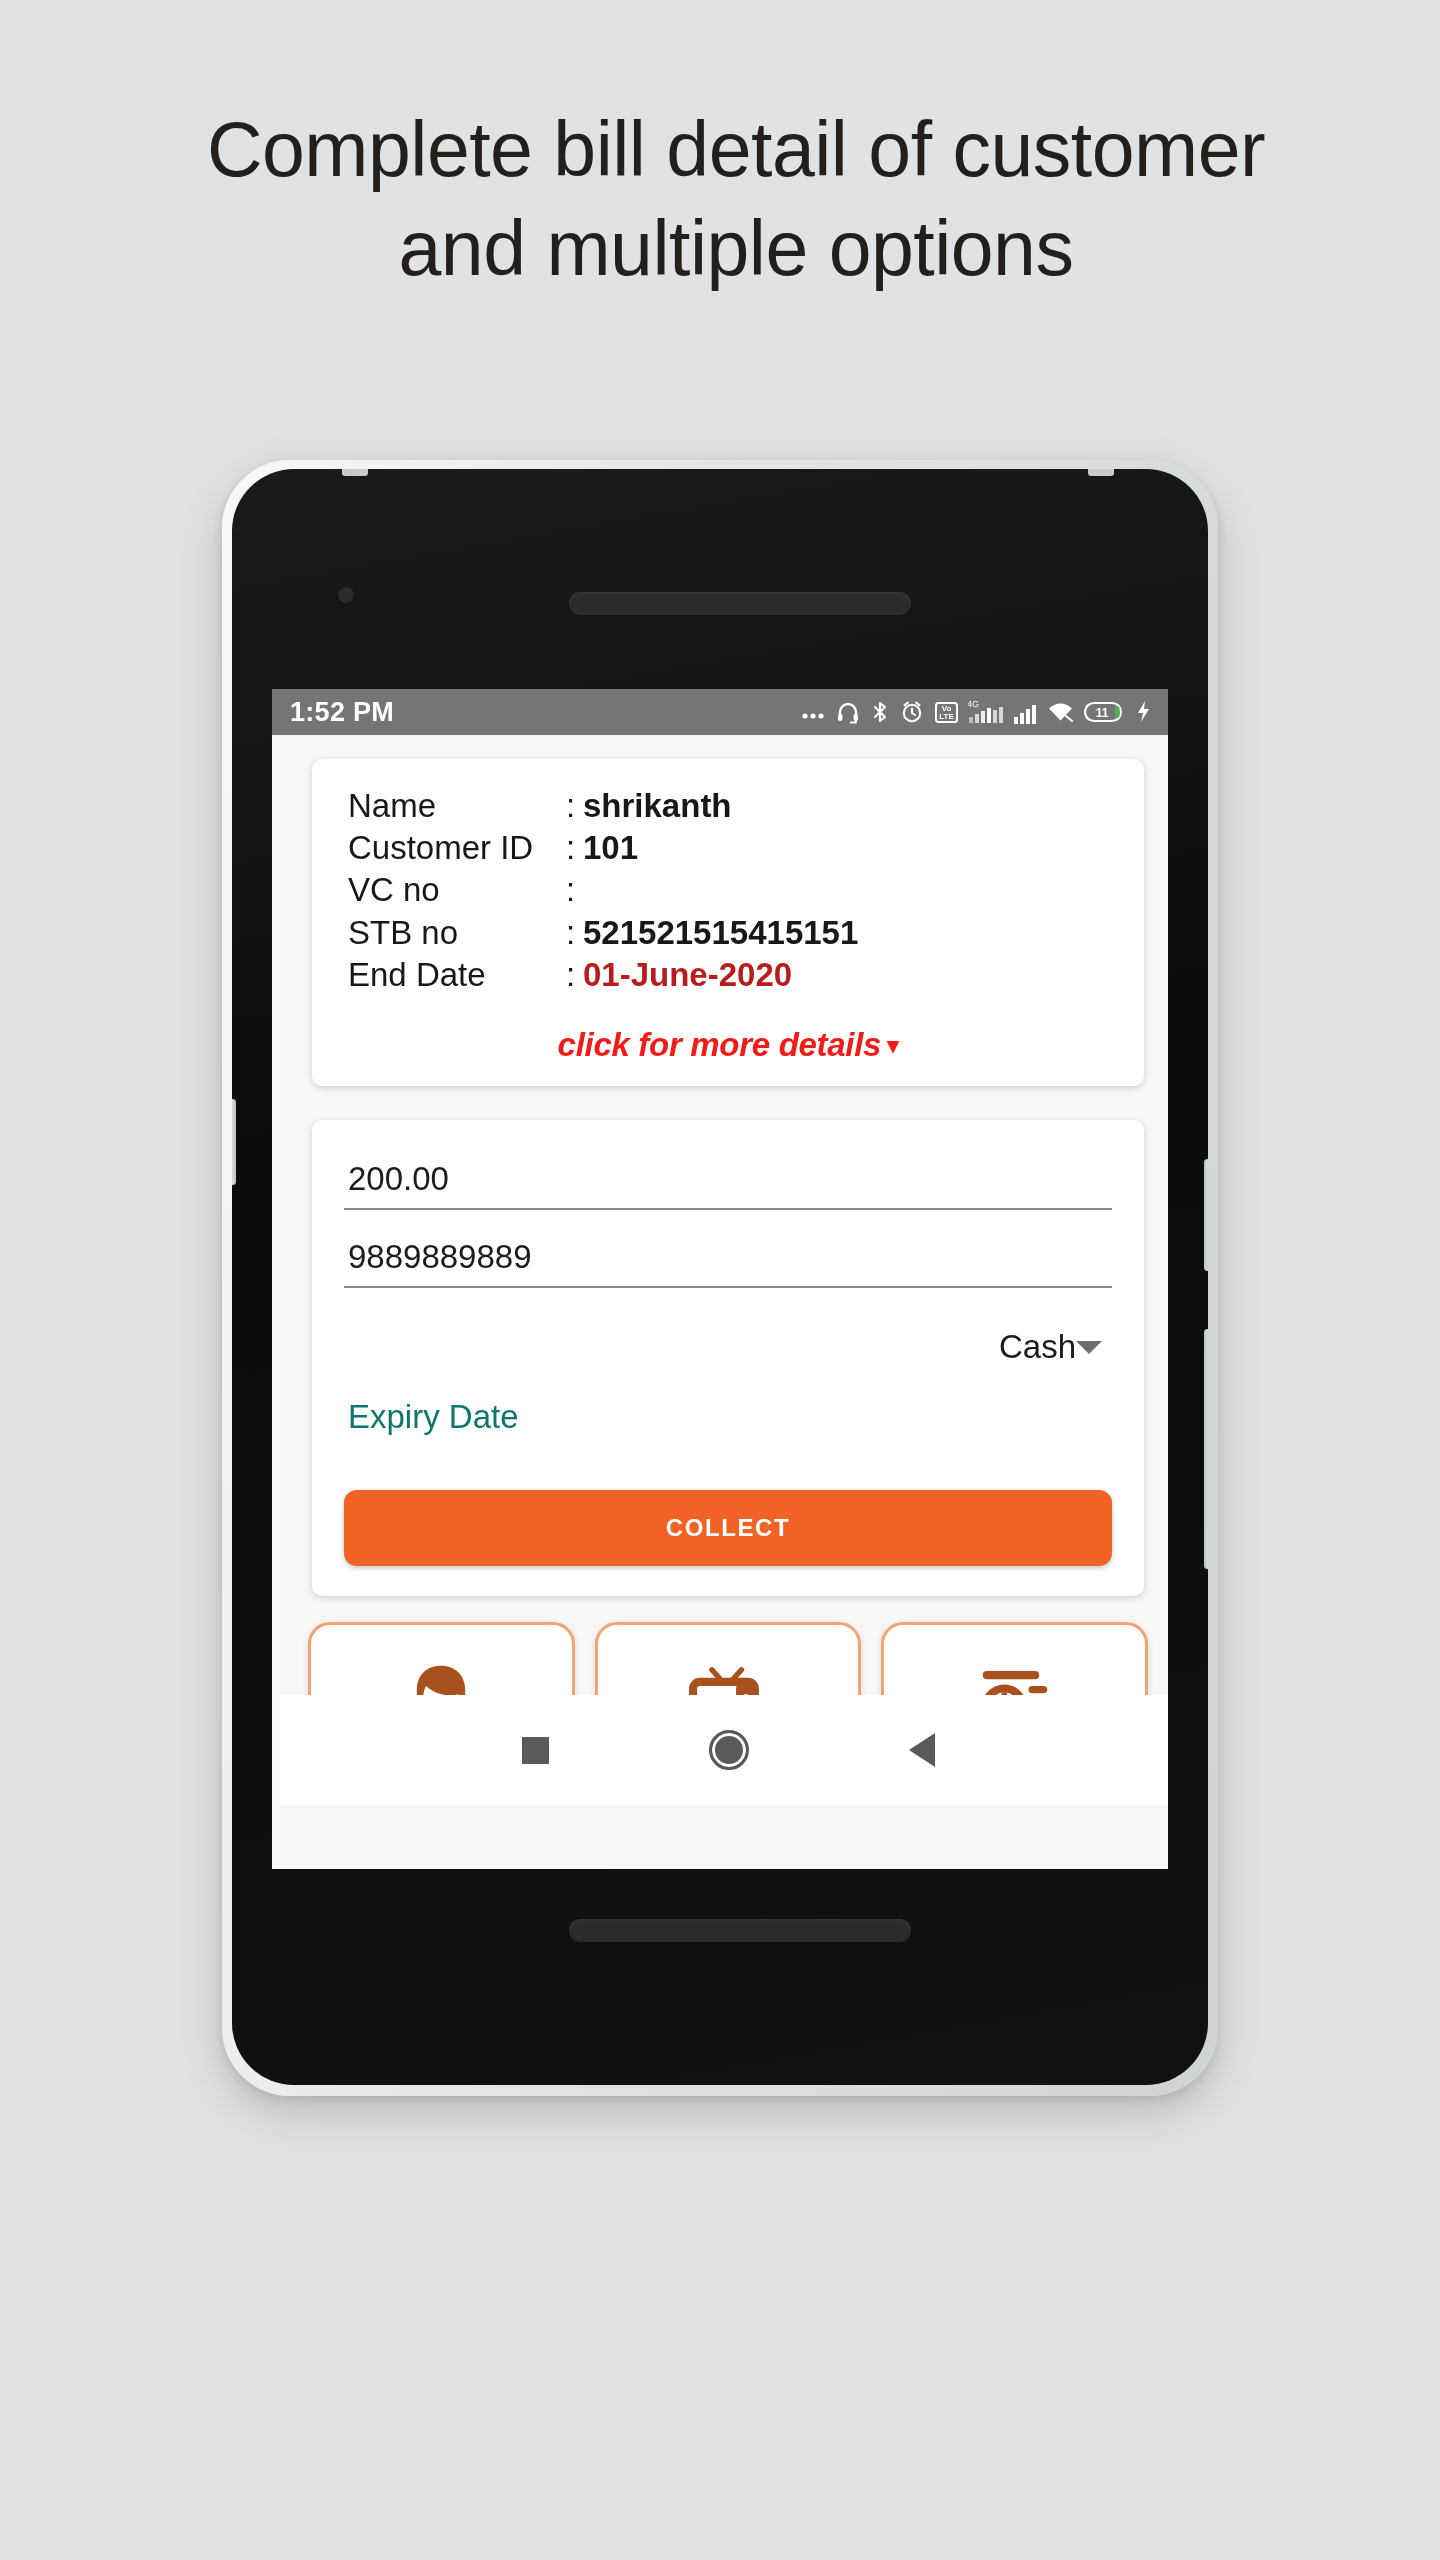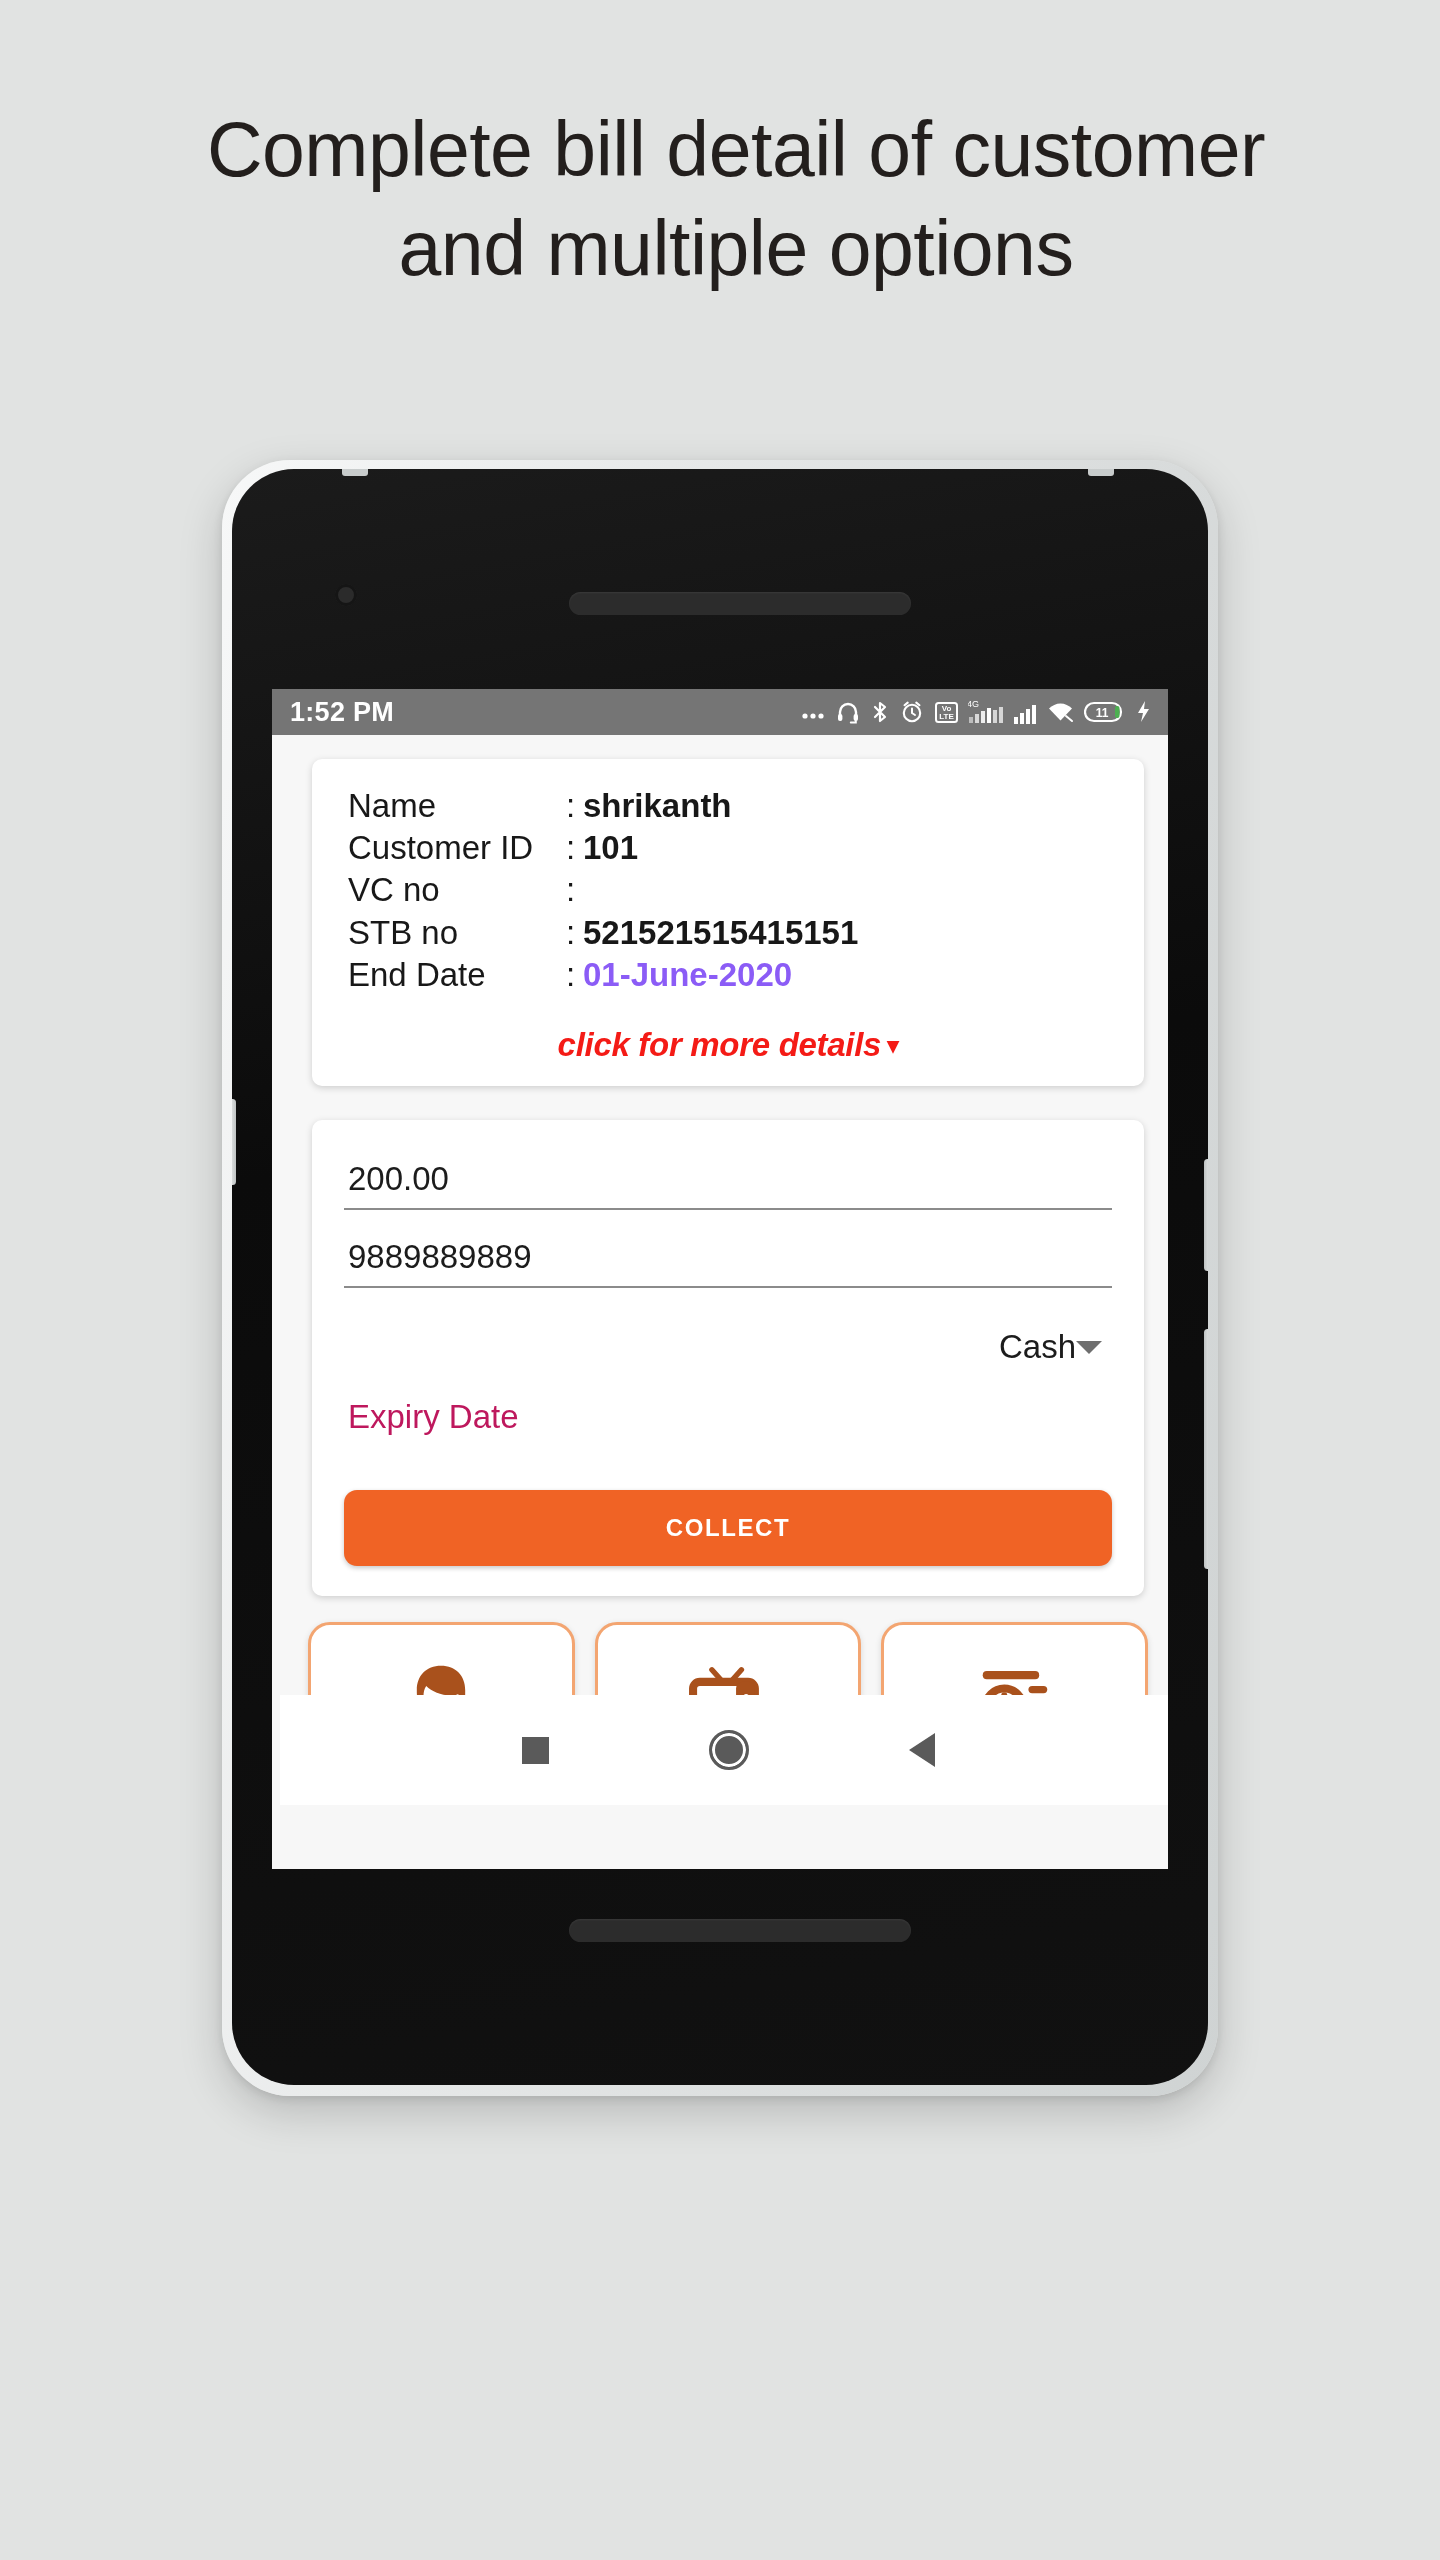--- a/index.html
+++ b/index.html
@@ -178,21 +178,21 @@
     color: #181818;
     white-space: nowrap;
   }
   .detail-label {
     width: 218px;
     flex: 0 0 218px;
     font-family: "Liberation Sans", sans-serif;
   }
   .detail-colon { width: 17px; flex: 0 0 17px; }
   .detail-value { font-family: "Liberation Sans", sans-serif; font-weight: bold; }
-  .detail-value.red { color: #8b5cf6; }
+  .detail-value.red { color: #b91c1c; }
 
   .more-details {
     margin-top: 30px;
     text-align: center;
     color: #f41b16;
     font-weight: bold;
     font-style: italic;
     font-size: 33px;
     letter-spacing: -0.3px;
   }
@@ -211,21 +211,21 @@
   }
   .field {
     border-bottom: 2px solid #8b8b8b;
     padding: 6px 4px 10px 4px;
     font-size: 33px;
     color: #1c1c1c;
     position: relative;
   }
   .field + .field { margin-top: 22px; }
   .field.noline { border-bottom: none; }
-  .field.placeholder { color: #be185d; }
+  .field.placeholder { color: #0f766e; }
   .select-field {
     display: flex;
     align-items: center;
     justify-content: flex-end;
     border-bottom: none;
     padding-top: 18px;
   }
   .select-caret {
     width: 0; height: 0;
     border-left: 13px solid transparent;

